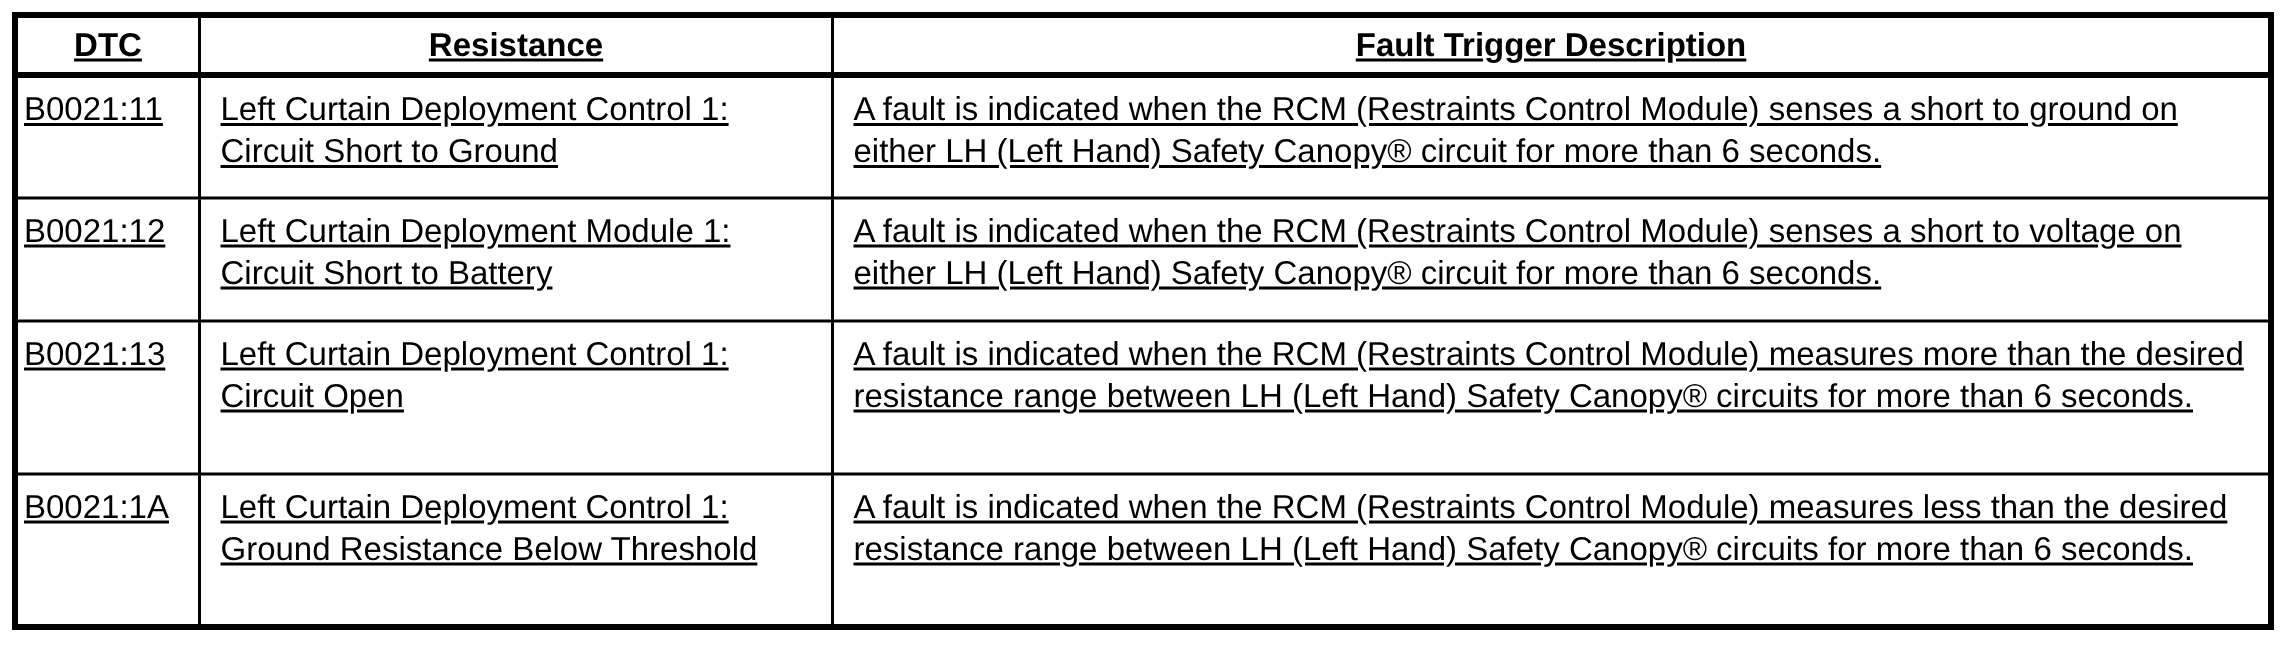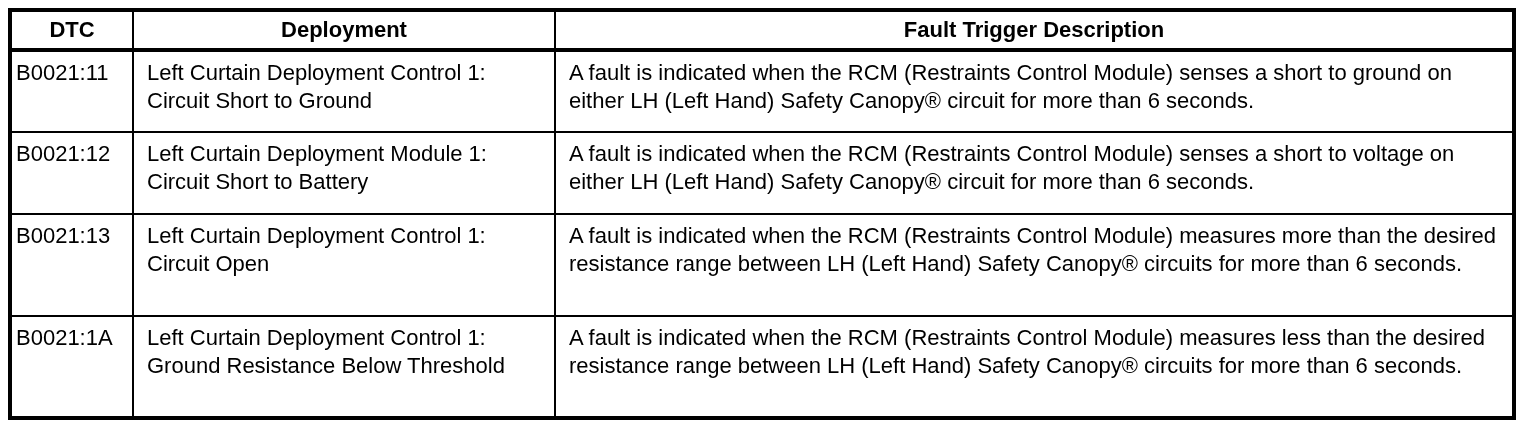--- a/index.html
+++ b/index.html
@@ -22,20 +22,21 @@
     table-layout: fixed;
     width: 1504px;
     background: #ffffff;
   }
   table.dtc-table col.col-dtc  { width: 123px; }
   table.dtc-table col.col-desc { width: 422px; }
   table.dtc-table col.col-cond { width: 959px; }
 
   table.dtc-table {
     border: 4px solid #000000;
+    text-decoration: underline;
   }
   table.dtc-table th,
   table.dtc-table td {
     border: 2px solid #000000;
     font-size: 22px;
     line-height: 28px;
     box-sizing: border-box;
   }
   table.dtc-table thead th {
     border-bottom: 4px solid #000000;
@@ -63,21 +64,21 @@
 <div class="table-wrap">
   <table class="dtc-table">
     <colgroup>
       <col class="col-dtc">
       <col class="col-desc">
       <col class="col-cond">
     </colgroup>
     <thead>
       <tr>
         <th>DTC</th>
-        <th>Deployment</th>
+        <th>Resistance</th>
         <th>Fault Trigger Description</th>
       </tr>
     </thead>
     <tbody>
       <tr class="row-2lines">
         <td class="cell-dtc">B0021:11</td>
         <td class="cell-desc">Left Curtain Deployment Control 1: Circuit Short to Ground</td>
         <td class="cell-cond">A fault is indicated when the RCM (Restraints Control Module) senses a short to ground on either LH (Left Hand) Safety Canopy® circuit for more than 6 seconds.</td>
       </tr>
       <tr class="row-2lines">

